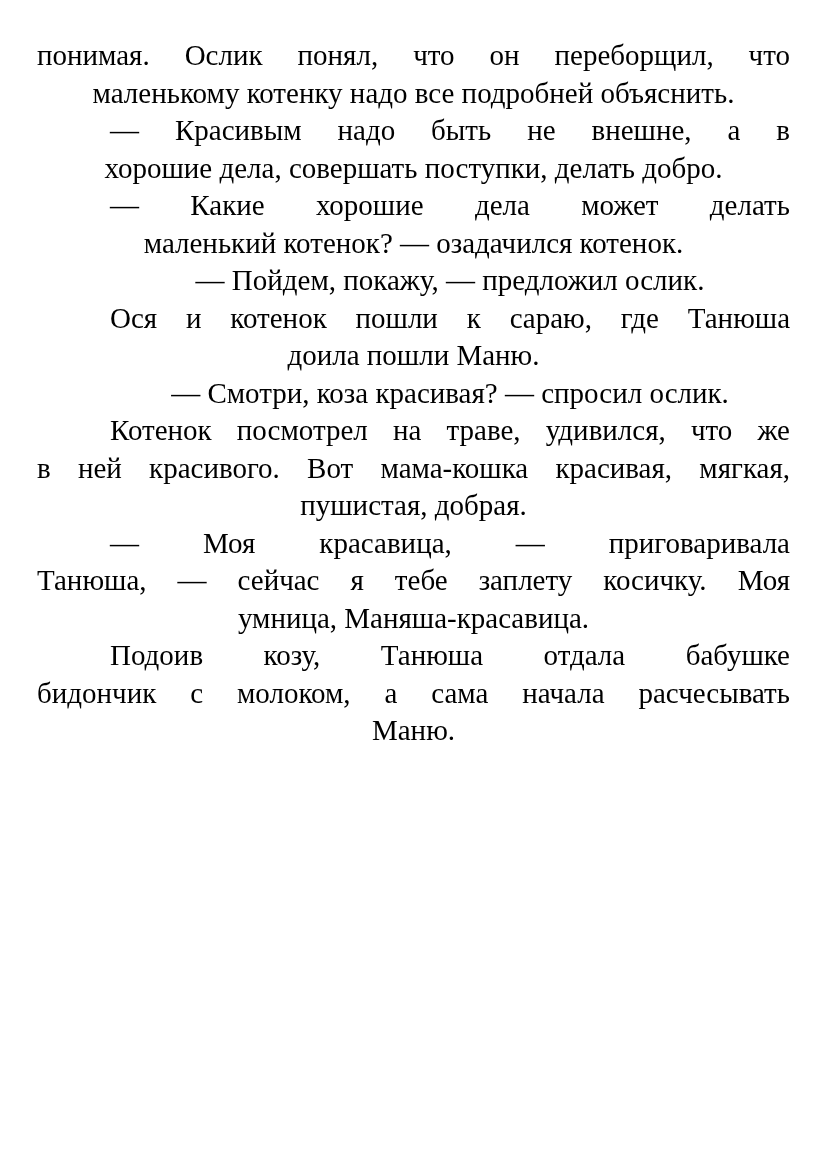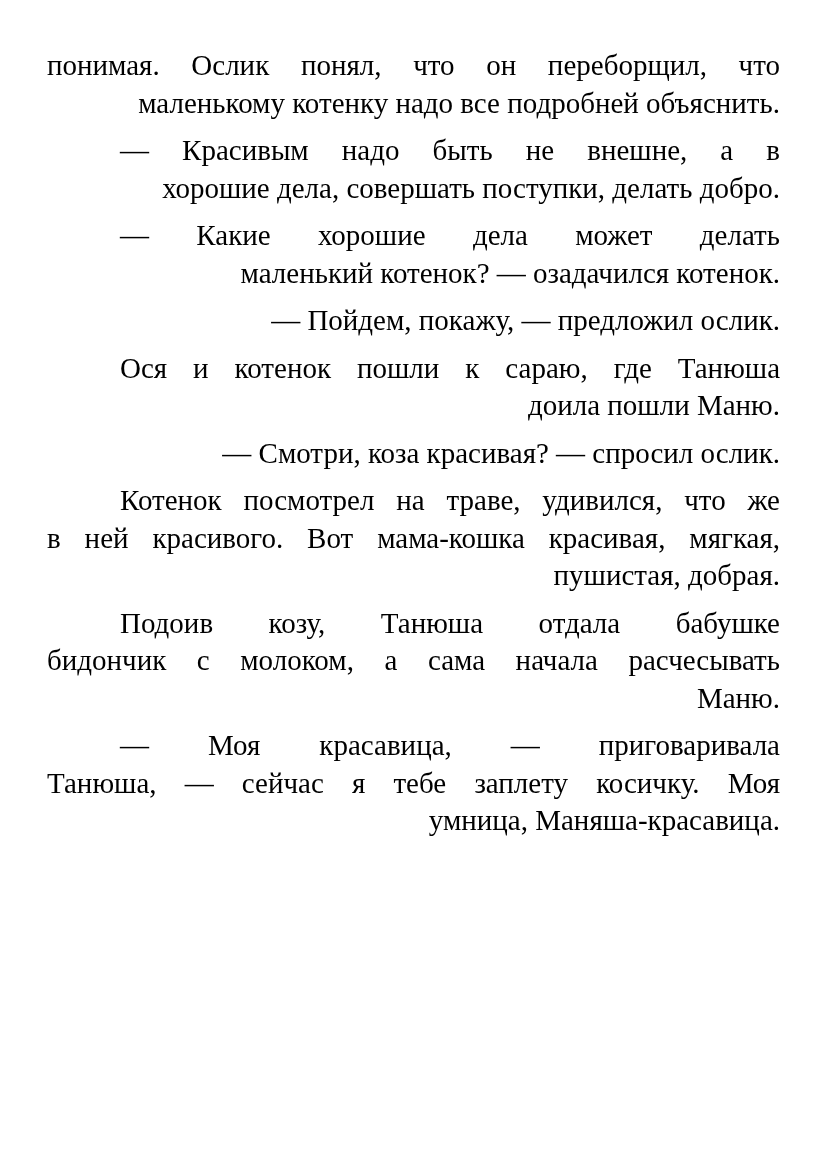--- a/index.html
+++ b/index.html
@@ -14,22 +14,22 @@
     box-sizing: border-box;
     width: 827px;
     height: 1166px;
     padding: 37px 37px 0 37px;
     background: #ffffff;
     color: #000000;
     font-family: "Liberation Serif", "DejaVu Serif", serif;
     font-size: 29px;
     line-height: 37.5px;
   }
-  .paragraph { margin: 10px; padding: 0; }
-  .line { text-align: right; }
+  .paragraph { margin: 0; padding: 0; }
+  .line { text-align: center; }
   .line.j {
     text-align: justify;
     text-align-last: justify;
   }
   .line.ind { padding-left: 73px; }
 </style>
 </head>
 <body>
 
 <main class="page">
@@ -55,23 +55,23 @@
       </div>
       <div class="paragraph">
         <div class="line ind">—&nbsp;Смотри, коза красивая?&nbsp;— спросил ослик.</div>
       </div>
       <div class="paragraph">
         <div class="line j ind">Котенок посмотрел на траве, удивился, что же</div>
         <div class="line j">в ней красивого. Вот мама-кошка красивая, мягкая,</div>
         <div class="line">пушистая, добрая.</div>
       </div>
       <div class="paragraph">
+        <div class="line j ind">—&nbsp;Моя красавица,&nbsp;— приговаривала</div>
+        <div class="line j">Танюша,&nbsp;— сейчас я тебе заплету косичку. Моя</div>
+        <div class="line">умница, Маняша-красавица.</div>
+      </div>
+      <div class="paragraph">
         <div class="line j ind">Подоив козу, Танюша отдала бабушке</div>
         <div class="line j">бидончик с молоком, а сама начала расчесывать</div>
         <div class="line">Маню.</div>
-      </div>
-      <div class="paragraph">
-        <div class="line j ind">—&nbsp;Моя красавица,&nbsp;— приговаривала</div>
-        <div class="line j">Танюша,&nbsp;— сейчас я тебе заплету косичку. Моя</div>
-        <div class="line">умница, Маняша-красавица.</div>
       </div>
     </div>
 </main>
 
 </body></html>

